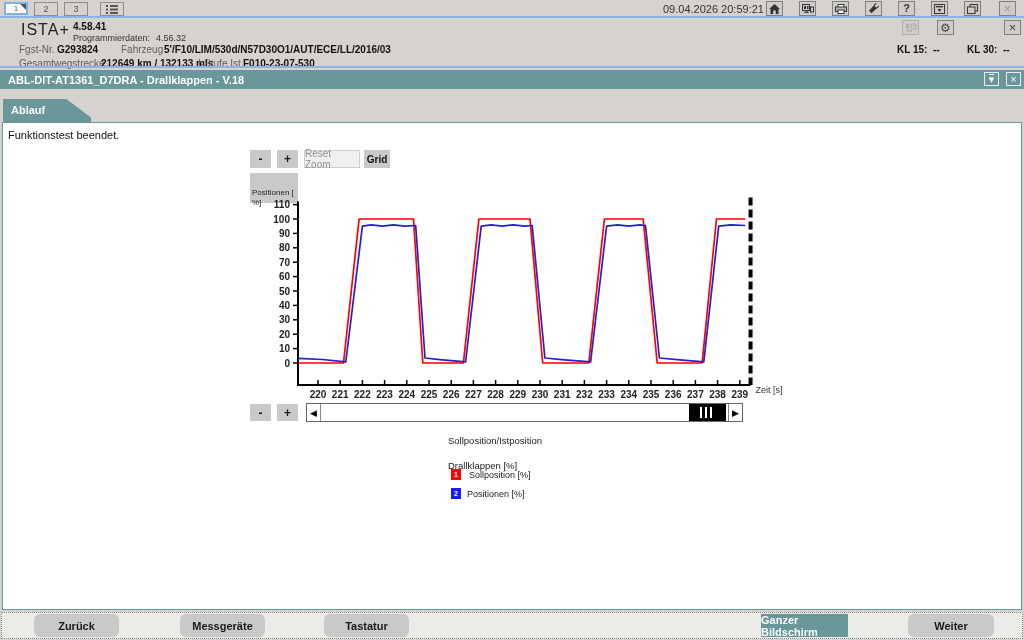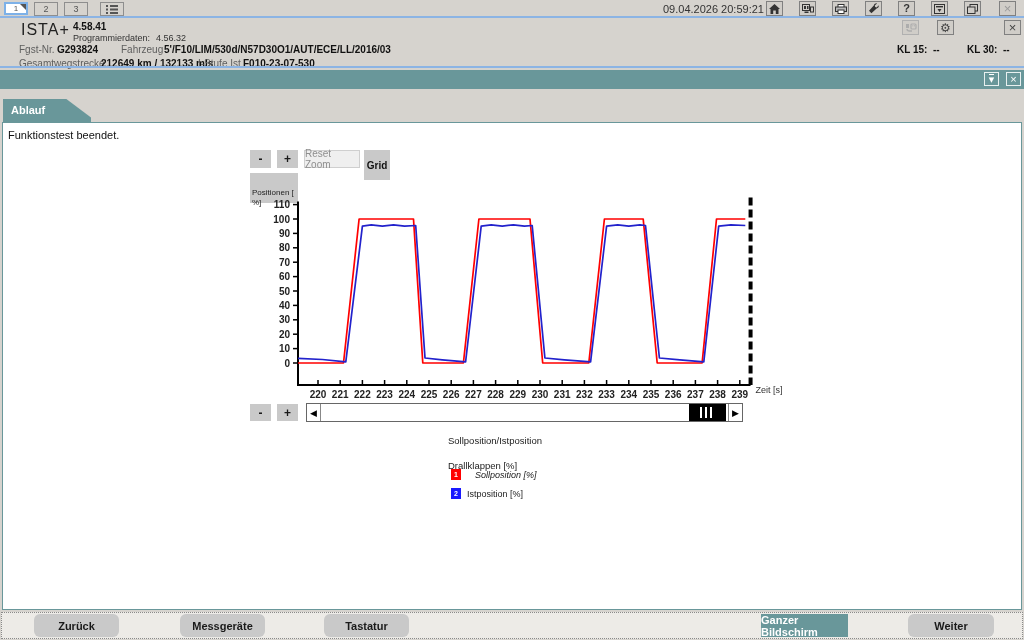--- a/index.html
+++ b/index.html
@@ -127,20 +127,21 @@
 
   <span class="abs lbl" style="left:8px;top:40px;">Gesamtwegstrecke</span>
   <span class="abs val" style="left:90px;top:40px;">212649 km / 132133 mls</span>
   <span class="abs lbl" style="left:187px;top:40px;">I-Stufe Ist</span>
   <span class="abs val" style="left:232px;top:40px;">F010-23-07-530</span>
 </div>
 
 <div class="abs blue-line" style="top:66px;"></div>
 
 <div class="abs" style="left:0;top:70px;width:1024px;height:19px;background:#69979a;">
+  <span class="abs" style="left:8px;top:4px;font-size:11px;font-weight:bold;color:#fff;">ABL-DIT-AT1361_D7DRA - Drallklappen - V.18</span>
   <div class="abs flexc tbar-icon" style="left:984px;top:2px;">
     <span style="font-family:'DejaVu Sans',sans-serif;font-size:7px;border-top:1px solid #fff;padding-top:1px;">▼</span>
   </div>
   <div class="abs flexc tbar-icon" style="left:1006px;top:2px;">
     <span style="font-size:11px;line-height:1;">×</span>
   </div>
 </div>
 
 <div class="abs" style="left:3px;top:99px;width:88px;height:23px;background:#69979a;clip-path:polygon(0 0,72% 0,100% 80%,100% 100%,0 100%);">
   <span style="position:absolute;left:8px;top:5px;font-size:11px;font-weight:bold;color:#fff;">Ablauf</span>
@@ -152,21 +153,21 @@
 
   <div class="abs flexc btn-small" style="left:247px;top:27px;width:21px;height:18px;">
     <span>-</span>
   </div>
   <div class="abs flexc btn-small" style="left:274px;top:27px;width:21px;height:18px;">
     <span>+</span>
   </div>
   <div class="abs flexc" style="left:301px;top:27px;width:56px;height:18px;background:#efefef;border:1px solid #cfcfcf;font-size:10px;color:#8e8e8e;">
     <span>Reset Zoom</span>
   </div>
-  <div class="abs flexc" style="left:361px;top:27px;width:26px;height:30px;background:#c9c9c9;font-size:10px;font-weight:bold;color:#111;">
+  <div class="abs flexc" style="left:361px;top:27px;width:26px;height:18px;background:#c9c9c9;font-size:10px;font-weight:bold;color:#111;">
     <span>Grid</span>
   </div>
 
   <div class="abs" style="left:247px;top:50px;width:48px;height:21px;background:#c9c9c9;font-size:8px;color:#222;line-height:1.25;padding:15px 2px;">
     <div>Positionen [</div>
     <div>%]</div>
   </div>
 
   <svg id="chart-svg" class="abs" style="left:0;top:0;" width="1018" height="486" viewBox="0 0 1018 486">
       <line x1="295" y1="78.6" x2="295" y2="262" stroke="#000" stroke-width="2"></line>
@@ -257,25 +258,25 @@
     <div class="abs flexc" style="right:0;top:0;width:14px;height:17px;border-left:1px solid #888;">
       <span style="font-family:'DejaVu Sans',sans-serif;font-size:9px;color:#000;">▶</span>
     </div>
   </div>
 
   <div class="abs" style="left:445px;top:312px;font-size:9.5px;color:#222;">
     <div>Sollposition/Istposition</div>
     <div style="margin-top:14px;">Drallklappen [%]</div>
     <div class="abs" style="left:3px;top:34px;display:flex;align-items:center;">
       <span class="flexc" style="width:10px;height:11px;background:#ff0000;color:#fff;font-size:7px;font-weight:bold;">1</span>
-      <span style="margin-left:14px;font-size:9px;font-style:italic;">Sollposition [%]</span>
+      <span style="margin-left:8px;font-size:9px;">Sollposition [%]</span>
     </div>
     <div class="abs" style="left:3px;top:53px;display:flex;align-items:center;">
       <span class="flexc" style="width:10px;height:11px;background:#1a1aff;color:#fff;font-size:7px;font-weight:bold;">2</span>
-      <span style="margin-left:6px;font-size:9px;">Istposition [%]</span>
+      <span style="margin-left:6px;font-size:9px;">Positionen [%]</span>
     </div>
   </div>
 </div>
 
 <div class="abs" style="left:1px;top:612px;width:1022px;height:27px;background:#edebe7;border:1px dotted #8a8a8a;">
   <div class="abs flexc btn-gray" style="left:32px;top:1px;width:85px;height:23px;">
     <span>Zurück</span>
   </div>
   <div class="abs flexc btn-gray" style="left:178px;top:1px;width:85px;height:23px;">
     <span>Messgeräte</span>

